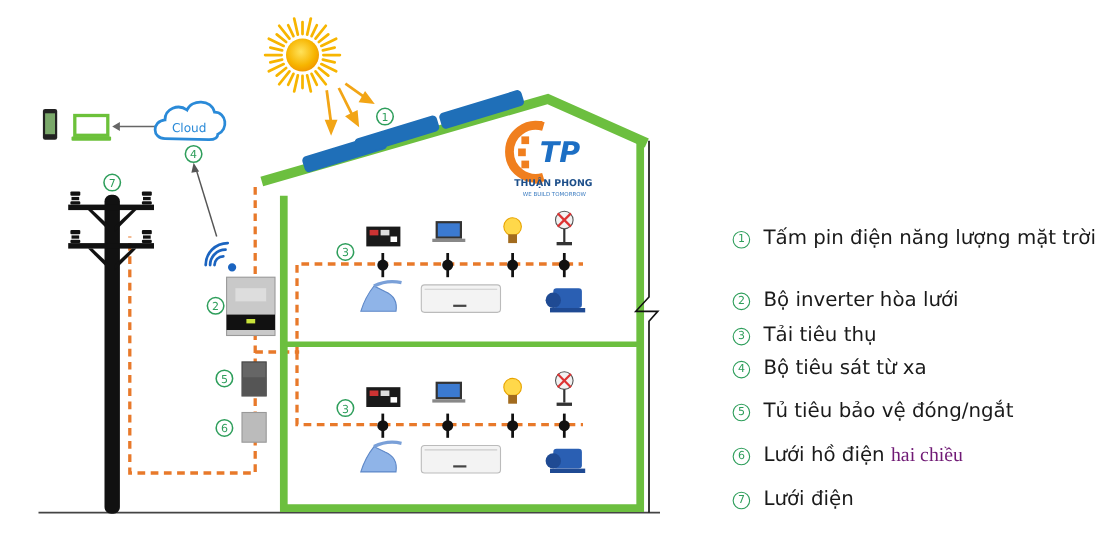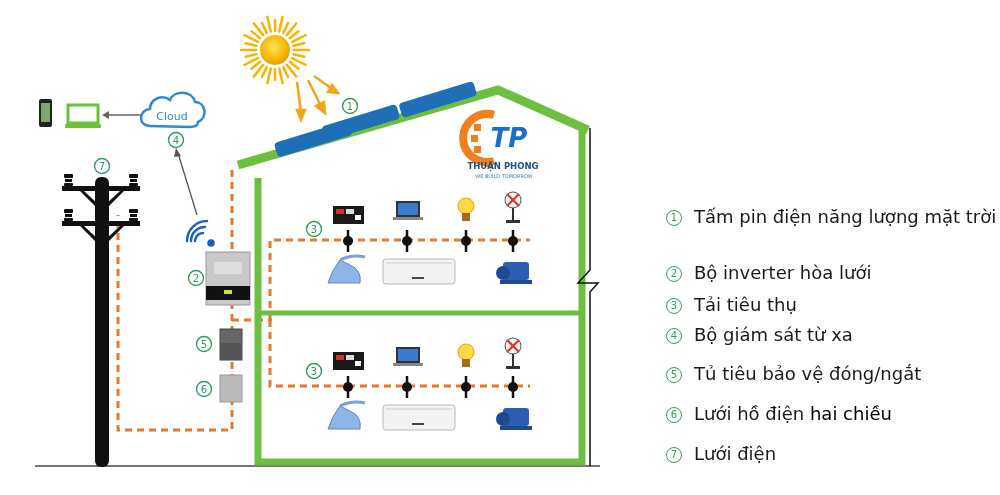--- a/index.html
+++ b/index.html
@@ -1,21 +1,21 @@
 <!DOCTYPE html>
 <html><head>
 <meta charset="utf-8">
 <style>
   html, body { margin: 0; padding: 0; background: #ffffff; }
   body { width: 1000px; height: 495px; position: relative; overflow: hidden; font-family: "DejaVu Sans", sans-serif; }
   #diagram { position: absolute; left: 0; top: 0; }
   .legend { position: absolute; left: 618px; top: 200px; }
   .legend-item { position: absolute; left: 0; white-space: nowrap; font-family: "DejaVu Sans", sans-serif; font-size: 18px; color: #1a1a1a; margin-left: 48px; }
   .legend-num { display: inline-block; width: 14px; height: 14px; border: 1.4px solid #2e9e5b; border-radius: 50%; color: #2e9e5b; font-size: 10px; line-height: 14px; text-align: center; margin-right: 12px; vertical-align: 2px; }
-  .hl { color: #000000; }
+  .hl { color: #701a75; font-family: Liberation Serif, serif; }
   .svgtext { font-family: "DejaVu Sans", sans-serif; }
 </style>
 </head>
 <body>
 
 <svg id="diagram" width="1000" height="495" viewBox="0 0 1000 495">
   <defs>
     <radialGradient id="sunGrad" cx="45%" cy="40%" r="60%">
       <stop offset="0%" stop-color="#ffe25a"></stop>
       <stop offset="70%" stop-color="#f7b500"></stop>
@@ -319,21 +319,21 @@
   <div class="legend-item" style="top:6px">
     <span class="legend-num">1</span><span>Tấm pin điện năng lượng mặt trời</span>
   </div>
   <div class="legend-item" style="top:62px">
     <span class="legend-num">2</span><span>Bộ inverter hòa lưới</span>
   </div>
   <div class="legend-item" style="top:94px">
     <span class="legend-num">3</span><span>Tải tiêu thụ</span>
   </div>
   <div class="legend-item" style="top:124px">
-    <span class="legend-num">4</span><span>Bộ giám sát từ xa</span>
+    <span class="legend-num">4</span><span>Bộ tiêu sát từ xa</span>
   </div>
   <div class="legend-item" style="top:163px">
     <span class="legend-num">5</span><span>Tủ tiêu bảo vệ đóng/ngắt</span>
   </div>
   <div class="legend-item" style="top:203px">
     <span class="legend-num">6</span><span>Lưới hồ điện </span><span class="hl">hai chiều</span>
   </div>
   <div class="legend-item" style="top:243px">
     <span class="legend-num">7</span><span>Lưới điện</span>
   </div>

